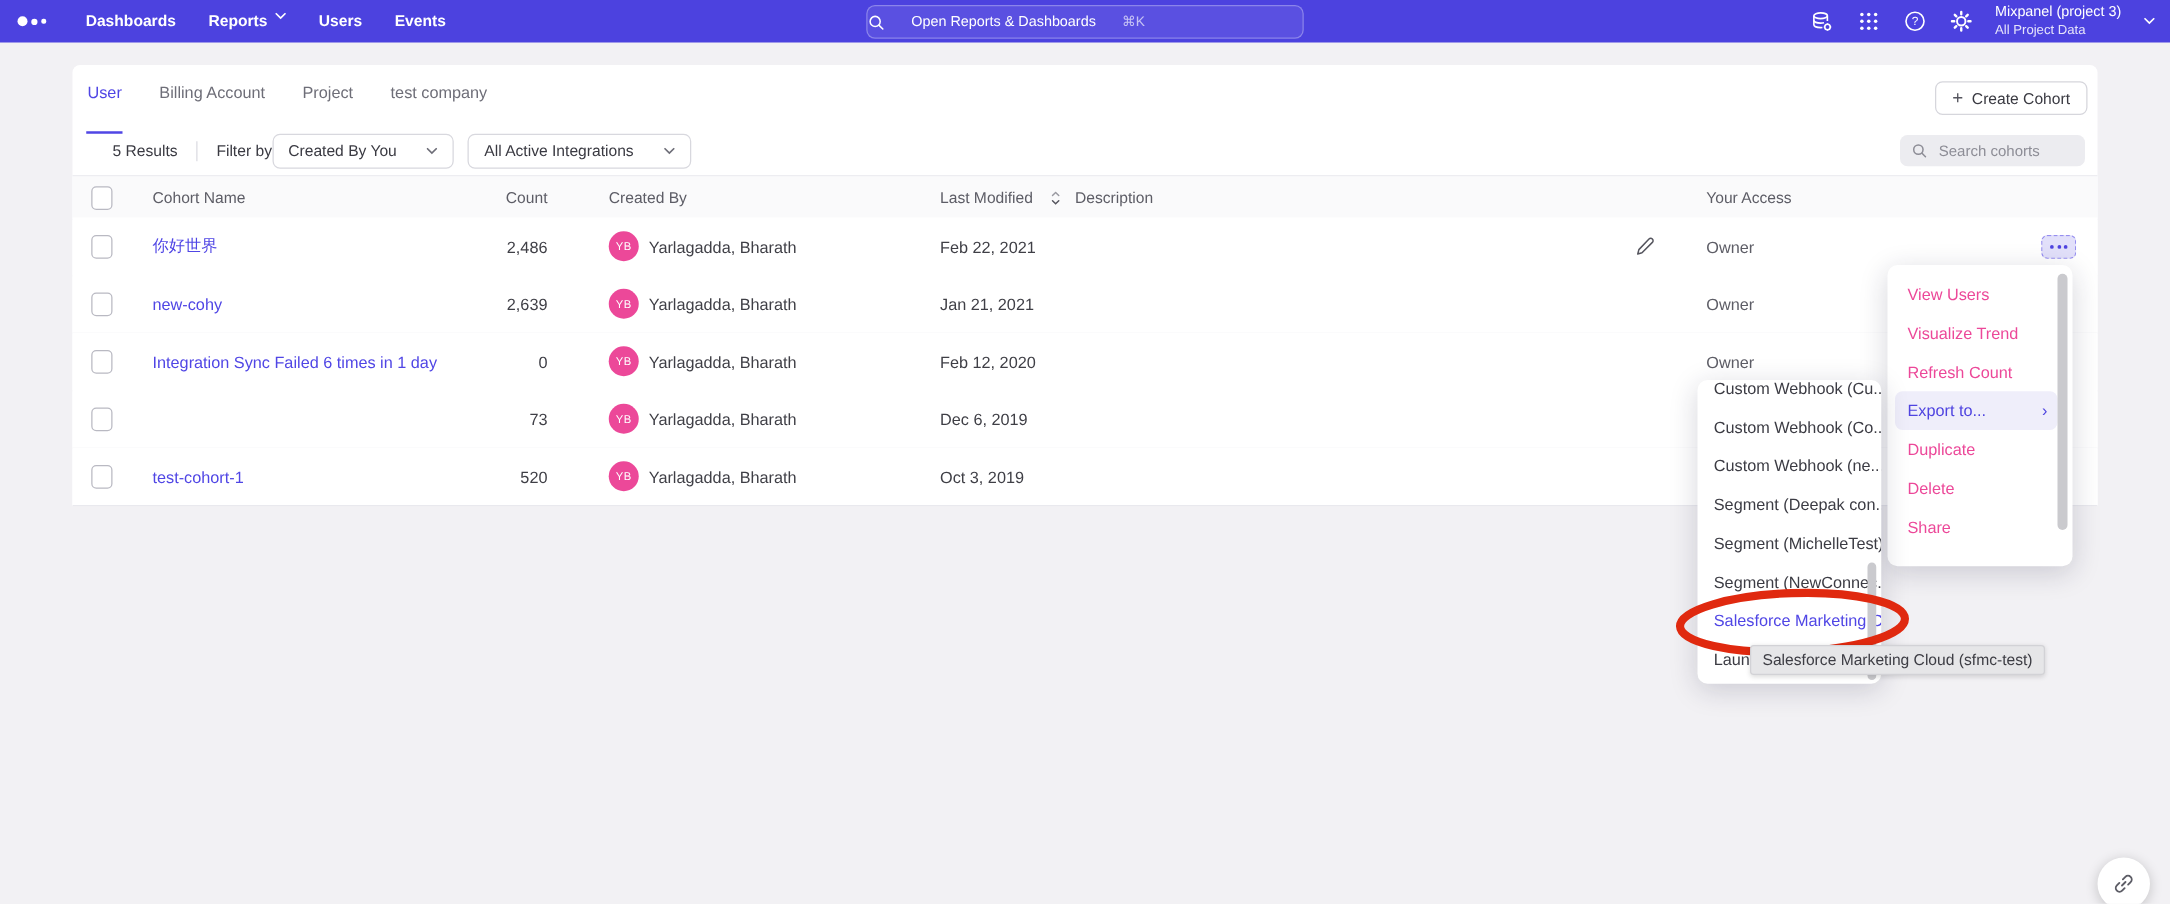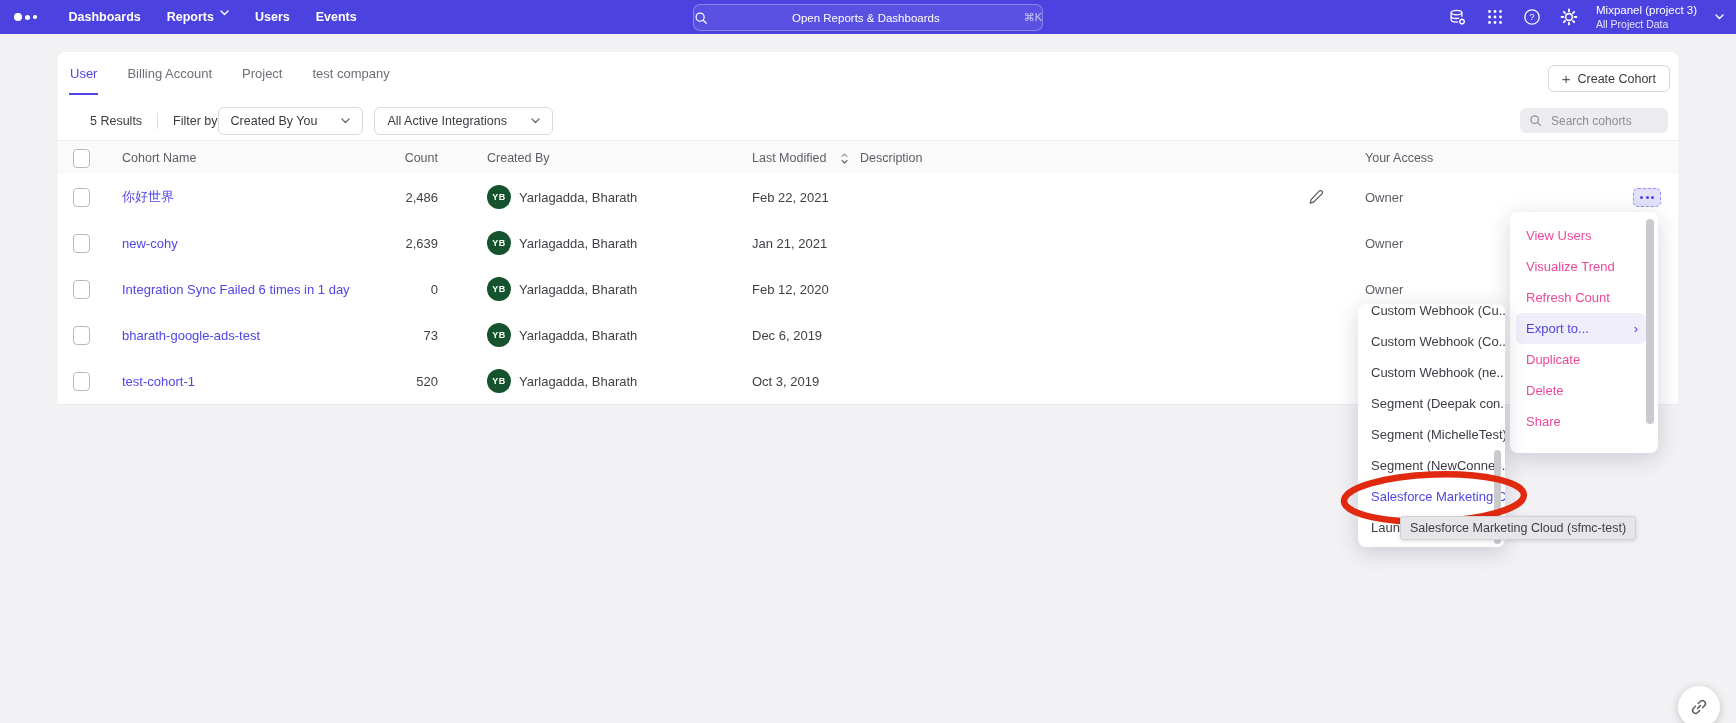--- a/index.html
+++ b/index.html
@@ -12,34 +12,34 @@
   .nav{position:absolute;top:0;left:0;width:100%;height:34px;background:#4c42df;color:#fff;z-index:10}
   .nav-left{position:absolute;left:14px;top:0;height:100%;display:flex;align-items:center;gap:26px}
   .logo{display:flex;align-items:center;gap:3px;margin-right:6px;cursor:pointer}
   .logo i{display:block;border-radius:50%;background:#fff}
   .logo i:nth-child(1){width:8px;height:8px}
   .logo i:nth-child(2){width:5px;height:5px}
   .logo i:nth-child(3){width:3.5px;height:3.5px}
   .nav-item{font-size:12.5px;font-weight:600;display:flex;align-items:flex-start;gap:6px;cursor:pointer;white-space:nowrap}
   .nav-search{position:absolute;left:50%;transform:translateX(-50%);top:4px;width:348px;height:25px;
     border-radius:7px;background:rgba(255,255,255,.08);border:1px solid rgba(255,255,255,.30);
-    display:flex;align-items:center;justify-content:space-between;gap:2px;font-size:11.5px;cursor:pointer}
+    display:flex;align-items:center;justify-content:flex-start;gap:21px;font-size:11.5px;cursor:pointer}
   .nav-search .shortcut{opacity:.65;font-size:11px}
   .nav-right{position:absolute;right:12px;top:0;height:100%;display:flex;align-items:center;gap:18px}
   .nav-icon{width:19px;height:19px;display:flex;align-items:center;justify-content:center;cursor:pointer}
   .project{display:flex;flex-direction:column;line-height:1.25;cursor:pointer}
   .project .pname{font-size:11.5px;font-weight:400}
   .project .pscope{font-size:10.5px;opacity:.85}
   svg{display:block}
 
   
   .card{position:absolute;left:58px;top:52px;width:1620px;height:352px;background:#fff;
     border-radius:6px 6px 0 0;border-bottom:1px solid #e9e9ee}
   .tabs{position:absolute;left:11px;top:8px;display:flex;gap:28px}
-  .tab{font-size:13px;color:#6e6e78;padding:6px 1px 12px;cursor:pointer;white-space:nowrap}
+  .tab{font-size:13px;color:#6e6e78;padding:6px 1px 24px;cursor:pointer;white-space:nowrap}
   .tab.active{color:#5046e5;border-bottom:2px solid #5046e5}
   .create-btn{position:absolute;right:8px;top:13px;height:25px;display:flex;align-items:center;gap:7px;
     background:#fff;border:1px solid #d6d6dc;border-radius:6px;padding:0 13px;font-size:12.5px;color:#3a3a42;cursor:pointer}
   .create-btn .plus{font-size:15px;color:#55555e;line-height:1}
 
   .toolbar{position:absolute;left:32px;top:56px;height:26px;display:flex;align-items:center}
   .results{font-size:12.5px;color:#3a3a42}
   .tdivider{width:1px;height:16px;background:#dcdce2;margin:0 15px}
   .filterby{font-size:12.5px;color:#3a3a42;margin-right:0}
   .filter-btn{height:26px;display:flex;align-items:center;gap:24px;background:#fff;border:1px solid #d8d8de;
@@ -61,21 +61,21 @@
   .c-date{left:694px;gap:15px}
   .c-desc{left:802px}
   .c-pencil{left:1250px}
   .c-access{left:1307px}
   .c-actions{left:1575px}
   .checkbox{width:17px;height:17px;border:1.5px solid #b9b9c2;border-radius:4px;background:#fff;cursor:pointer}
   .trow{position:absolute;left:0;width:100%;height:46px;border-bottom:1px solid #ededf1;background:#fff}
   .trow .c-name{font-size:13px;color:#5046e5;cursor:pointer}
   .trow .c-count,.trow .c-date{font-size:13px;color:#3f3f46}
   .creator-name{font-size:13px;color:#3f3f46}
-  .avatar{width:24px;height:24px;border-radius:50%;background:#14532d;color:#fff;font-size:9px;font-weight:700;
+  .avatar{width:24px;height:24px;border-radius:50%;background:#ec4899;color:#fff;font-size:9px;font-weight:400;
     display:flex;align-items:center;justify-content:center;letter-spacing:.4px;flex:none}
   .desc-placeholder{font-size:13px;color:#9a9aa2;cursor:text}
   .trow .c-access{font-size:13px;color:#5d5d66}
   .dots-btn{width:26px;height:17px;border:1px dashed #968ef0;background:#e2e0fa;border-radius:5px;
     display:flex;align-items:center;justify-content:center;gap:2.5px;cursor:pointer}
   .dots-btn i{width:3px;height:3px;border-radius:50%;background:#4f44e0;display:block}
 
   
   .menu{position:absolute;left:1510px;top:212px;width:148px;height:225px;background:#fff;border-radius:8px;
     box-shadow:0 5px 22px rgba(25,25,60,.18);padding:8px 0;z-index:40}
@@ -307,21 +307,20 @@
       <span class="creator-name">Yarlagadda, Bharath</span>
     </div>
     <div class="cell c-date">Feb 12, 2020</div>
     <div class="cell c-access">Owner</div>
   </div>
 
   <div class="trow" style="top:260px">
     <div class="cell c-check">
         <span class="checkbox"></span>
       </div>
-    <div class="cell c-name">bharath-google-ads-test</div>
     <div class="cell c-count">73</div>
     <div class="cell c-creator">
       <span class="avatar">YB</span>
       <span class="creator-name">Yarlagadda, Bharath</span>
     </div>
     <div class="cell c-date">Dec 6, 2019</div>
     <div class="cell c-access">Owner</div>
   </div>
 
   <div class="trow" style="top:306px;border-bottom:none">

